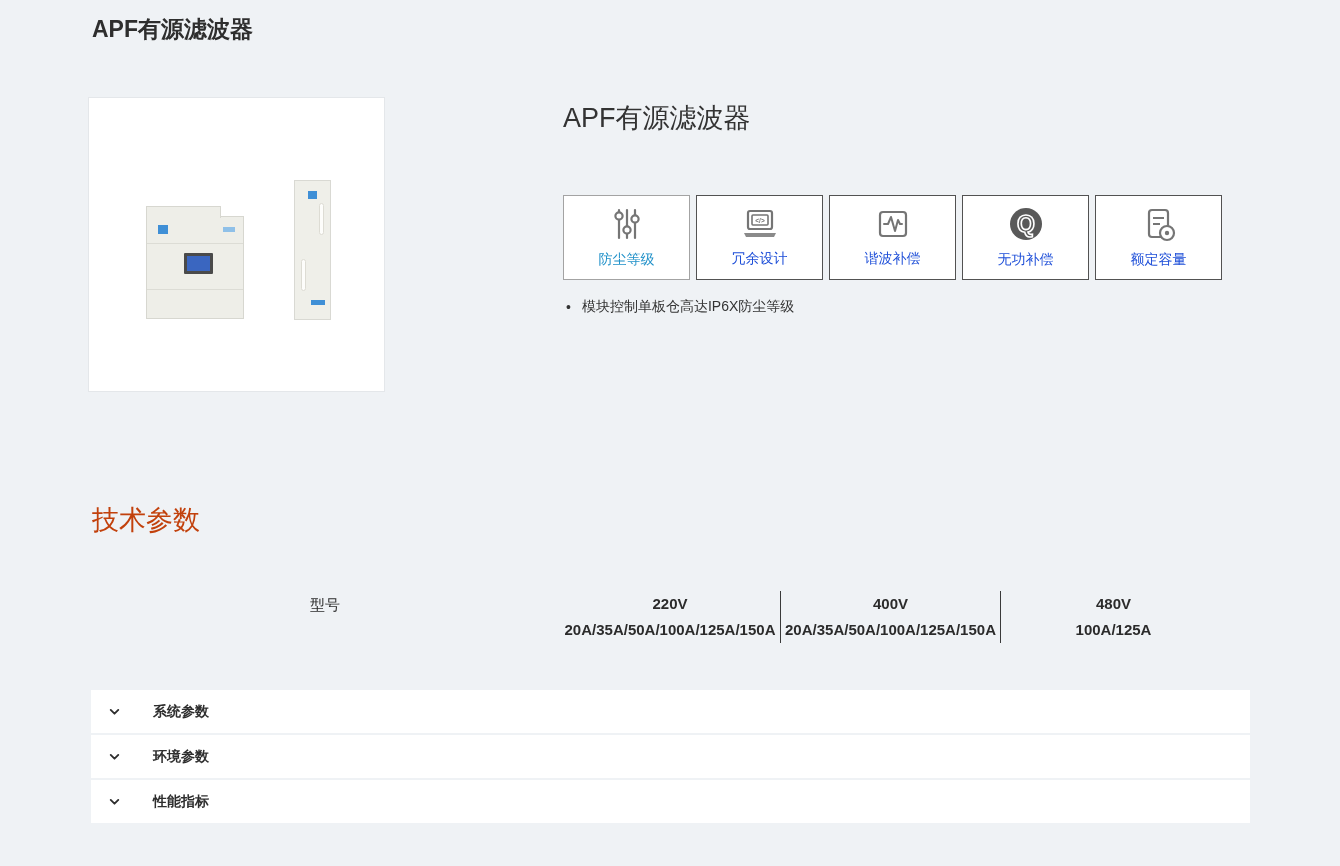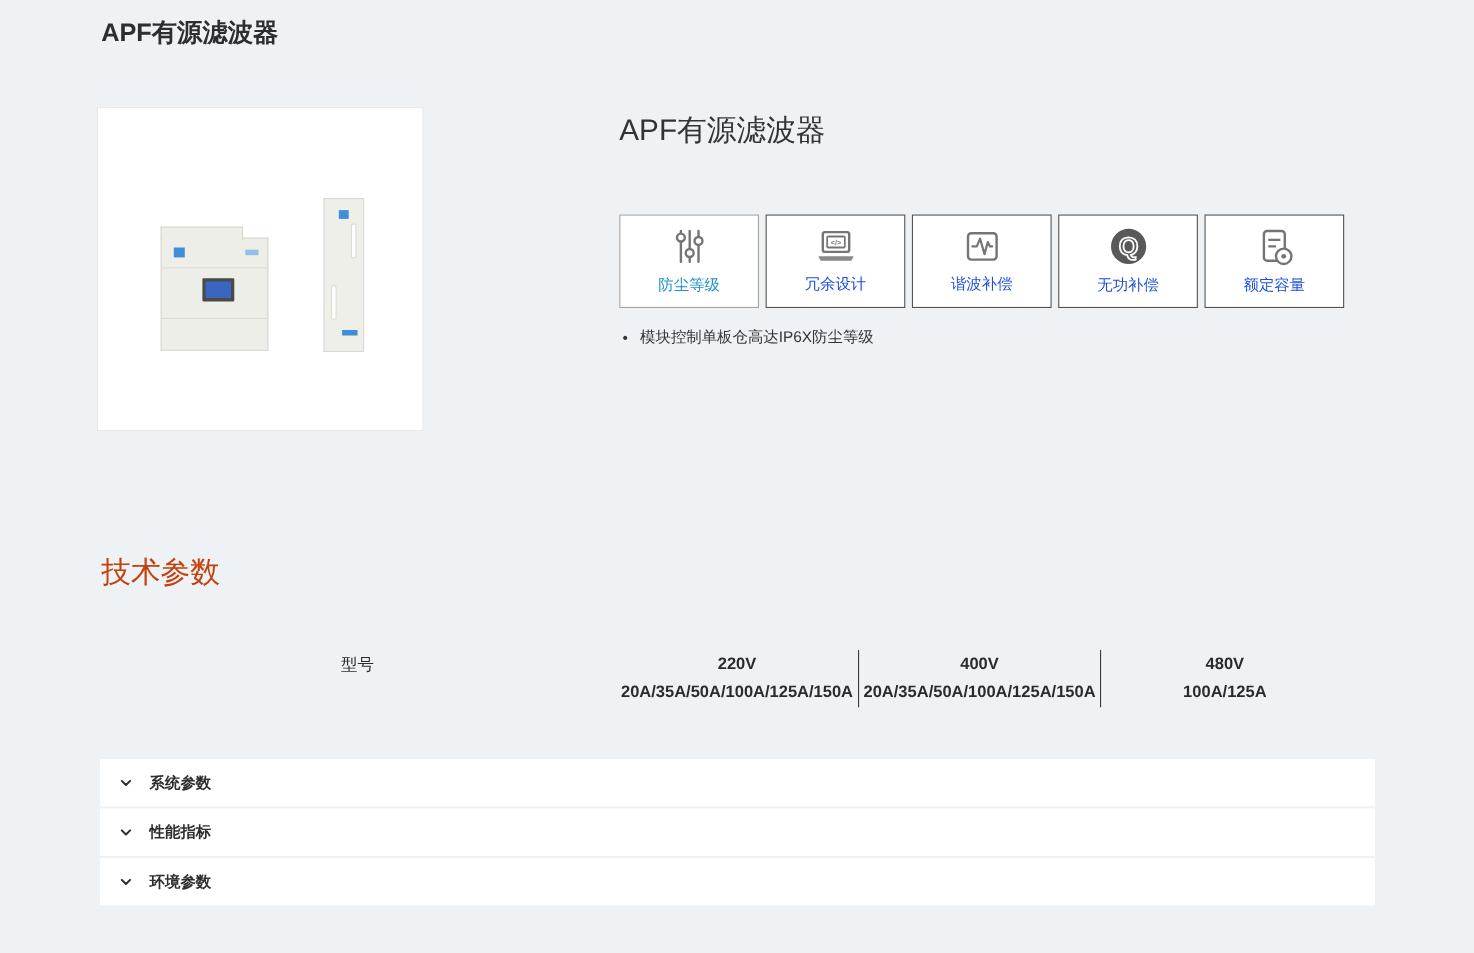--- a/index.html
+++ b/index.html
@@ -82,21 +82,21 @@
   .spec-col.b-left { border-left:1px solid #3a3a3a; }
   .spec-col:last-child { width:226px; }
   .spec-line { font-size:15px; line-height:26px; color:#2b2b2b; }
   .spec-line.cap { white-space:nowrap; }
   .spec-rowlabel .spec-line:first-child { line-height:24px; padding-top:2px; }
 
   
   .accordion { position:absolute; left:91px; top:690px; width:1159px; }
   .acc-row {
     height:43px; background:#fff; margin-bottom:2px;
-    display:flex; align-items:center; padding-left:16px; cursor:pointer;
+    display:flex; align-items:center; padding-left:16px; cursor:pointer;gap:17px;
   }
   .acc-chevron { width:15px; height:15px; display:flex; align-items:center; justify-content:center; }
   .acc-label { margin-left:14px; font-size:14px; font-weight:700; color:#2e2e2e; }
 </style>
 </head>
 <body>
 
 <div class="page-title">APF有源滤波器</div>
 
 <div class="image-card">
@@ -218,25 +218,25 @@
     </span>
     <span class="acc-label">系统参数</span>
   </div>
 
   <div class="acc-row">
     <span class="acc-chevron">
       <svg width="13" height="13" viewBox="0 0 24 24" fill="none" stroke="#2e2e2e" stroke-width="3.4" stroke-linecap="round" stroke-linejoin="round">
         <polyline points="5,9 12,16 19,9"></polyline>
       </svg>
     </span>
-    <span class="acc-label">性能指标</span>
+    <span class="acc-label">环境参数</span>
   </div>
 
   <div class="acc-row">
     <span class="acc-chevron">
       <svg width="13" height="13" viewBox="0 0 24 24" fill="none" stroke="#2e2e2e" stroke-width="3.4" stroke-linecap="round" stroke-linejoin="round">
         <polyline points="5,9 12,16 19,9"></polyline>
       </svg>
     </span>
-    <span class="acc-label">环境参数</span>
+    <span class="acc-label">性能指标</span>
   </div>
 
 </div>
 
 </body></html>

